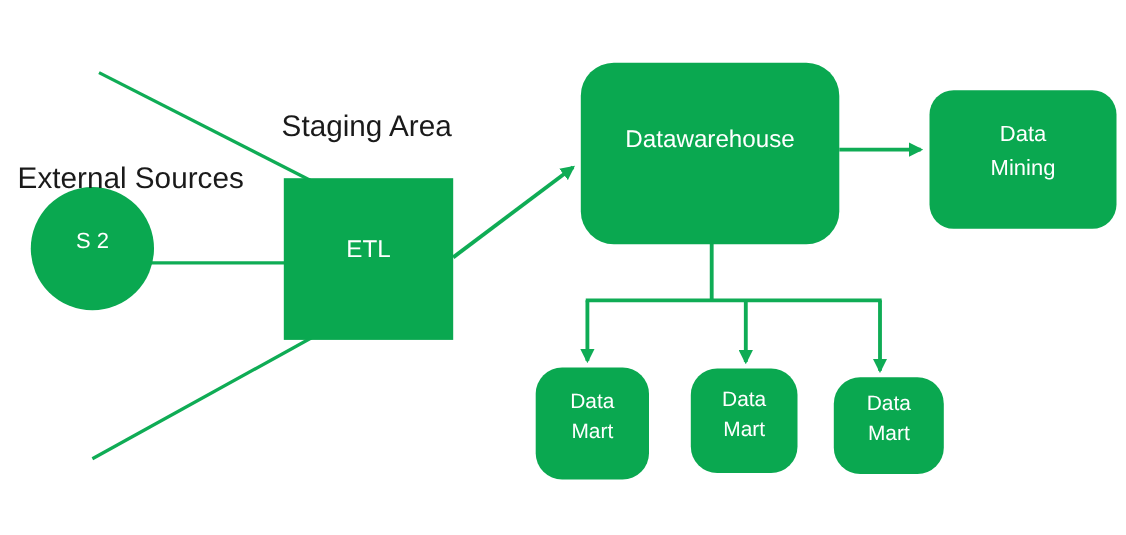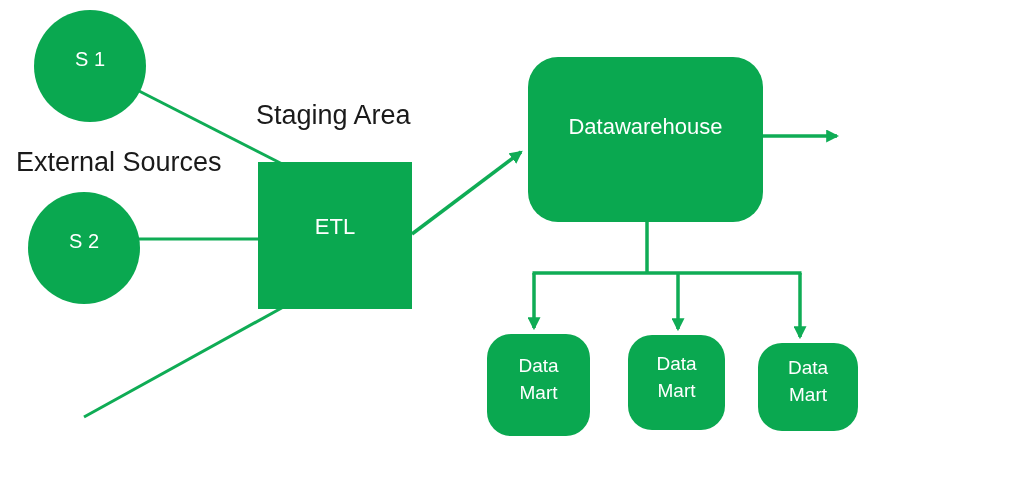--- a/index.html
+++ b/index.html
@@ -63,41 +63,41 @@
     <line class="edge" x1="763" y1="136" x2="837" y2="136" stroke-width="3.5" marker-end="url(#arrowhead)"></line>
 
     <line class="edge" x1="647" y1="221" x2="647" y2="273" stroke-width="3.5"></line>
     <line class="edge" x1="532.5" y1="273" x2="801.5" y2="273" stroke-width="3.5"></line>
 
     <line class="edge" x1="534" y1="273" x2="534" y2="328" stroke-width="3.5" marker-end="url(#arrowhead)"></line>
     <line class="edge" x1="678" y1="273" x2="678" y2="329" stroke-width="3.5" marker-end="url(#arrowhead)"></line>
     <line class="edge" x1="800" y1="273" x2="800" y2="337" stroke-width="3.5" marker-end="url(#arrowhead)"></line>
   </svg>
 
-  <div class="node circle" style="left:34px;top:10px;width:112px;height:112px;">
-    <span>S 1</span>
-  </div>
 
-  <div class="node circle" style="left:28px;top:192px;width:112px;height:112px;">
+  <div class="node circle" style="left:28px;top:170px;width:112px;height:112px;">
     <span>S 2</span>
   </div>
 
 
   <div class="float-label" style="left:256px;top:100px;">Staging Area</div>
 
   <div class="float-label" style="left:16px;top:147px;">External Sources</div>
 
   <div class="node rect-etl" style="left:258px;top:162px;width:154px;height:147px;">
     <span>ETL</span>
   </div>
 
   <div class="node round-dw" style="left:528px;top:57px;width:235px;height:165px;">
     <span>Datawarehouse</span>
   </div>
 
+  <div class="node round-dm" style="left:845px;top:82px;width:170px;height:126px;">
+    <span class="wrap-narrow w72">Data Mining</span>
+  </div>
 
   <div class="node round-mart" style="left:487px;top:334px;width:103px;height:102px;">
     <span class="wrap-narrow w56">Data Mart</span>
   </div>
 
   <div class="node round-mart" style="left:628px;top:335px;width:97px;height:95px;">
     <span class="wrap-narrow w56">Data Mart</span>
   </div>
 
   <div class="node round-mart" style="left:758px;top:343px;width:100px;height:88px;">

